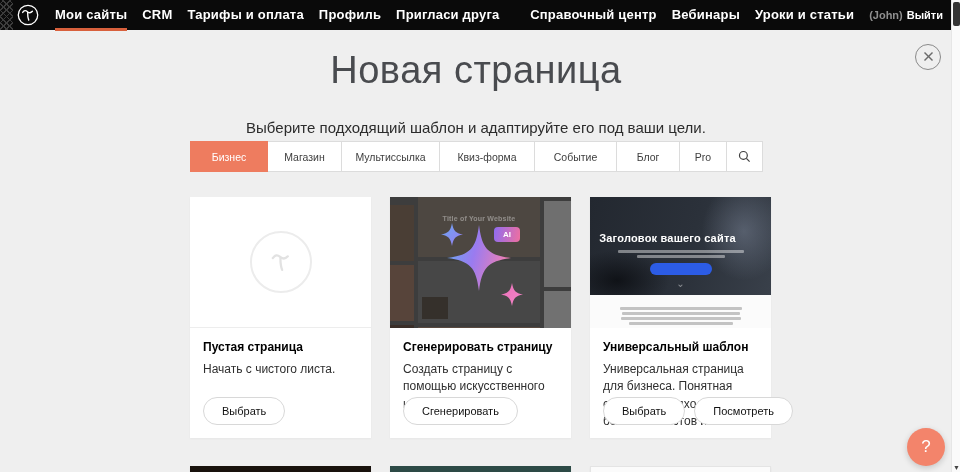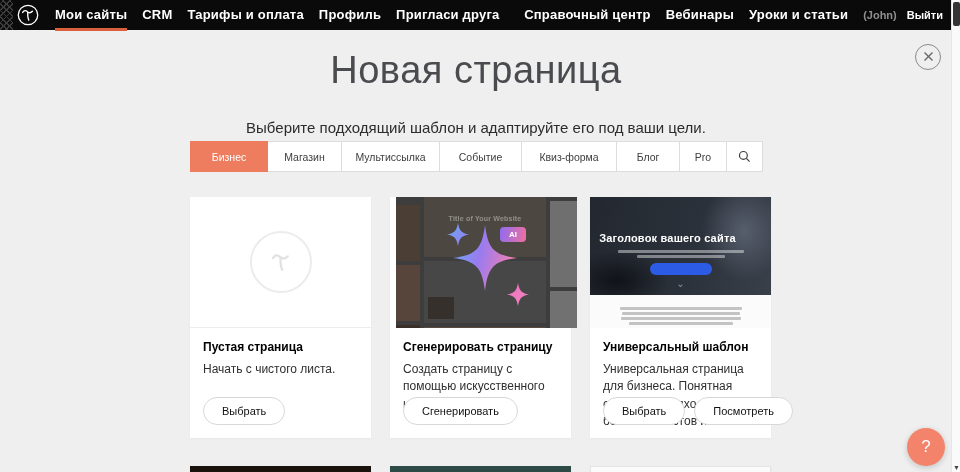--- a/index.html
+++ b/index.html
@@ -18,21 +18,21 @@
     background:
       repeating-linear-gradient(45deg, #3d3d3d 0 1.2px, transparent 1.2px 4.5px),
       repeating-linear-gradient(-45deg, #3d3d3d 0 1.2px, transparent 1.2px 4.5px),
       #0c0c0c;
   }
   .logo-wrap { position:absolute; left:17px; top:4px; width:22px; height:22px; cursor:pointer; }
   .nav-left { position:absolute; left:55px; top:0; height:30px; display:flex; gap:15px; align-items:center; }
   .nav-right { position:absolute; right:17px; top:0; height:30px; display:flex; gap:15px; align-items:center; }
   .nav-item { position:relative; color:#fff; font-size:13px; font-weight:bold; letter-spacing:.2px; height:30px; line-height:30px; cursor:pointer; white-space:nowrap; }
   .nav-item.active::after { content:""; position:absolute; left:0; right:0; bottom:-1px; height:3px; background:#d8603c; }
-  .user-chunk { display:flex; gap:10px; height:30px; line-height:30px; cursor:pointer; }
+  .user-chunk { display:flex; gap:4px; height:30px; line-height:30px; cursor:pointer; }
   .user-name { color:#8f8f8f; font-size:11px; font-weight:bold; }
   .logout { color:#fff; font-size:11px; font-weight:bold; }
 
   
   .scrollbar { position:absolute; right:0; top:0; width:9px; height:472px; background:#fafafa; border-left:1px solid #e6e6e6; z-index:20; }
   .scroll-thumb { position:absolute; left:1px; top:2px; width:7px; height:24px; background:#353535; border-radius:2px; }
   .scroll-arrow-down { position:absolute; left:0; bottom:0; width:9px; text-align:center; font-size:7px; color:#444; line-height:8px; }
 
   
   .close-btn { position:absolute; left:915px; top:44px; width:26px; height:26px; border:1px solid #8a8a8a; border-radius:50%; background:transparent; display:flex; align-items:center; justify-content:center; cursor:pointer; z-index:6; }
@@ -53,21 +53,21 @@
   .card-title { font-size:12px; font-weight:bold; color:#000; }
   .card-desc { margin-top:7px; font-size:12px; line-height:1.45; color:#2f2f2f; }
   .card-buttons { position:absolute; left:13px; bottom:13px; display:flex; gap:9px; }
   .pill-btn { height:28px; line-height:26px; padding:0 18px; border:1px solid #d8d8d8; border-radius:15px; background:#fff; font-size:11px; color:#111; font-family:"Liberation Sans", sans-serif; cursor:pointer; white-space:nowrap; }
 
   
   .blank-preview { background:#fff; border-bottom:1px solid #ededed; display:flex; align-items:center; justify-content:center; }
   .blank-logo-circle { width:62px; height:62px; border:2px solid #ececec; border-radius:50%; display:flex; align-items:center; justify-content:center; }
 
   
-  .ai-preview { background:#3d3d3d;margin-left:6px; }
+  .ai-preview { background:#3d3d3d; }
   .tile { position:absolute; }
   .ai-caption { position:absolute; left:28px; top:18px; width:122px; text-align:center; font-size:7px; font-weight:bold; color:rgba(255,255,255,.38); letter-spacing:.2px; }
   .sparkles { position:absolute; left:28px; top:10px; }
   .ai-badge { position:absolute; left:104px; top:30px; width:26px; height:15px; border-radius:4px; background:linear-gradient(100deg,#8f6cf0,#ef6f9f); color:#fff; font-size:8px; font-weight:bold; text-align:center; line-height:15px; }
 
   
   .uni-hero { position:absolute; left:0; top:0; width:181px; height:98px;
     background:
       radial-gradient(60px 70px at 85% 35%, rgba(130,140,160,.45), rgba(0,0,0,0) 70%),
       radial-gradient(70px 40px at 15% 85%, rgba(10,12,16,.8), rgba(0,0,0,0) 75%),
@@ -125,22 +125,22 @@
   </span>
 </div>
 
 <div class="page-title">Новая страница</div>
 <div class="page-subtitle">Выберите подходящий шаблон и адаптируйте его под ваши цели.</div>
 
 <div class="tabs">
   <div class="tab active" style="width:78px">Бизнес</div>
   <div class="tab" style="width:74px">Магазин</div>
   <div class="tab" style="width:98px">Мультиссылка</div>
+  <div class="tab" style="width:95px">Квиз-форма</div>
   <div class="tab" style="width:82px">Событие</div>
-  <div class="tab" style="width:95px">Квиз-форма</div>
   <div class="tab" style="width:63px">Блог</div>
   <div class="tab" style="width:47px">Pro</div>
   <div class="tab tab-search" style="width:36px">
     <span>
       <svg width="13" height="13" viewBox="0 0 13 13">
         <circle cx="5.4" cy="5.4" r="3.9" fill="none" stroke="#3e3e3e" stroke-width="1.2"></circle>
         <line x1="8.4" y1="8.4" x2="11.6" y2="11.6" stroke="#3e3e3e" stroke-width="1.2"></line>
       </svg>
     </span>
   </div>

